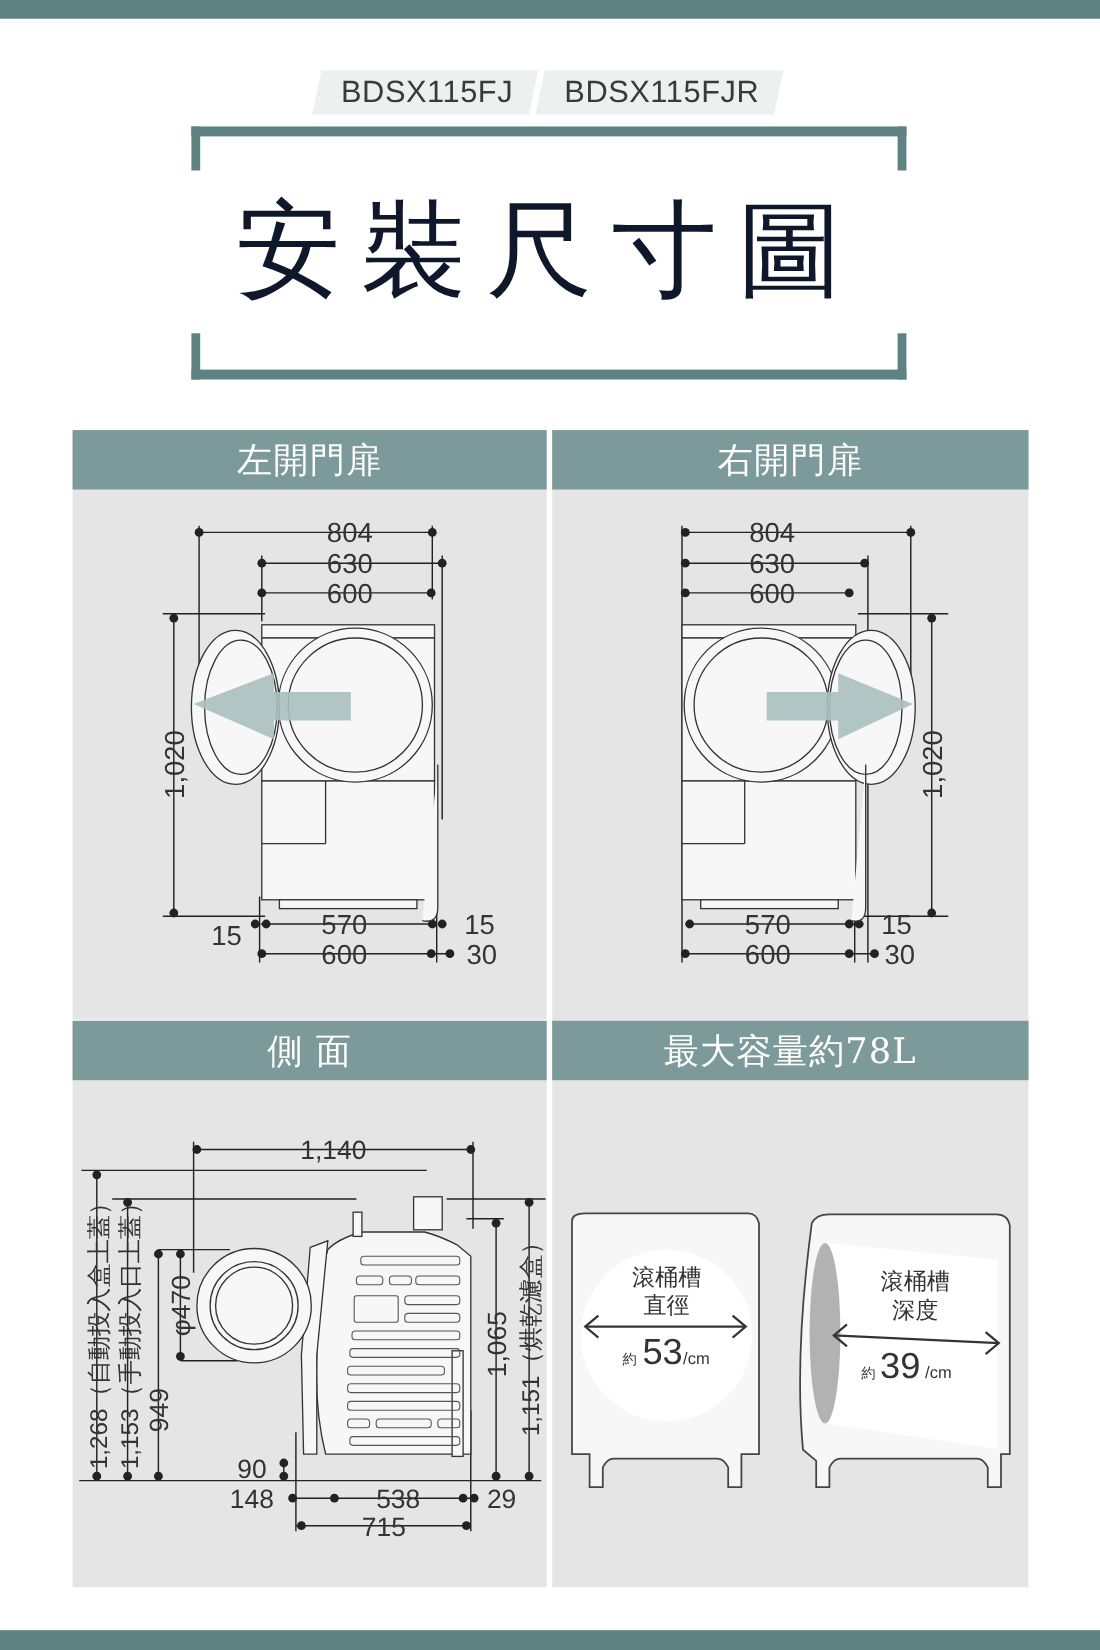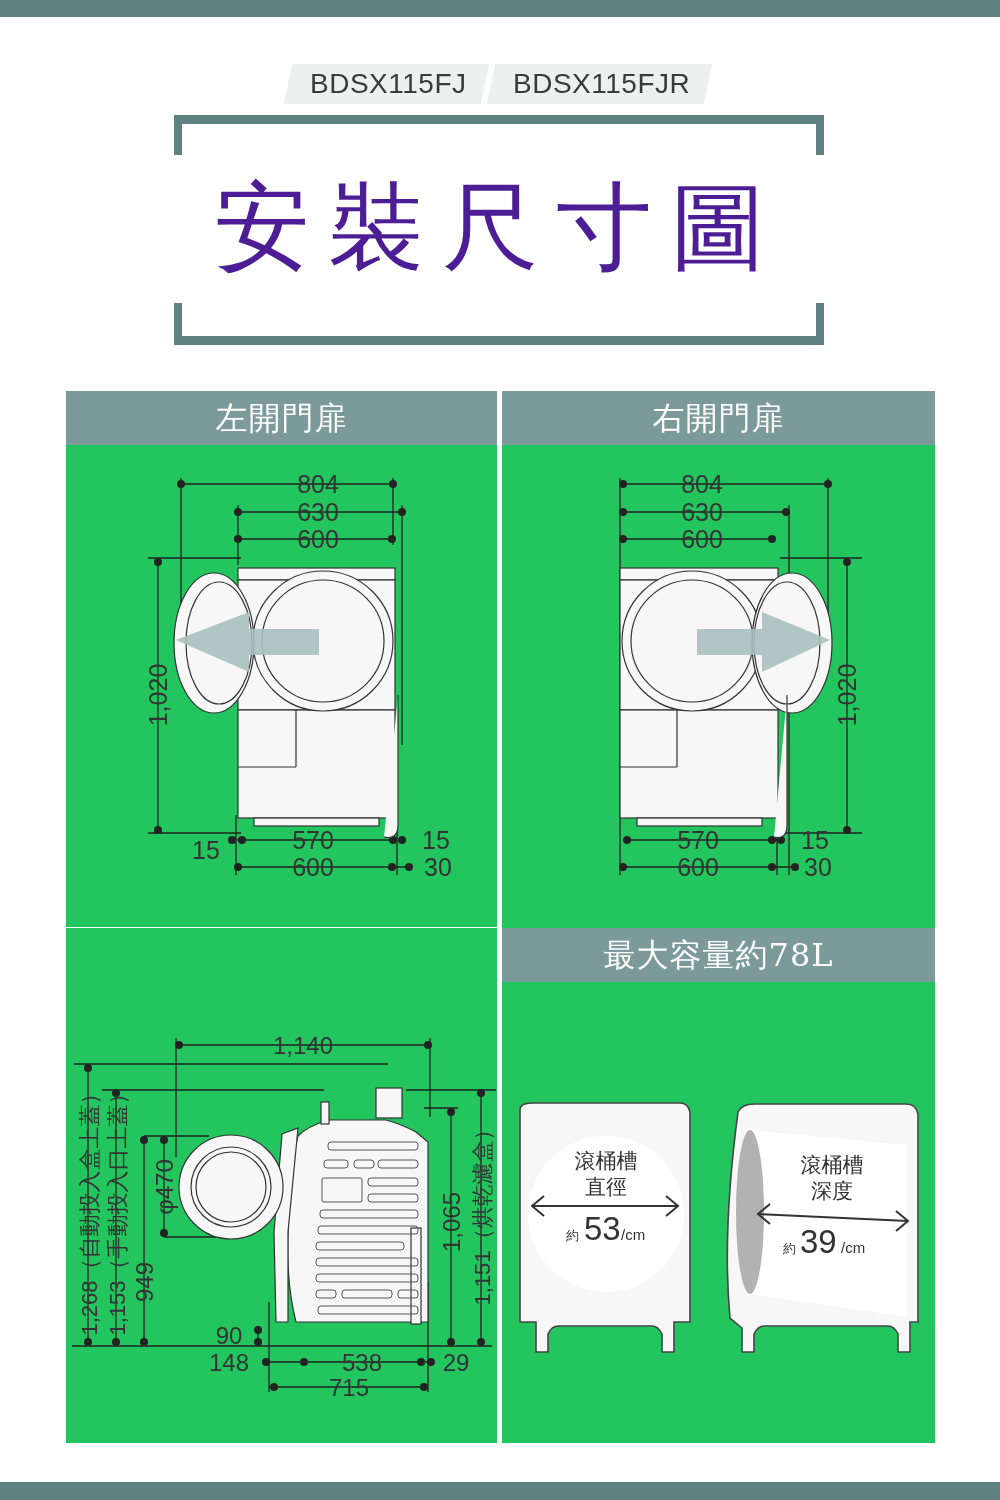--- a/index.html
+++ b/index.html
@@ -6,22 +6,22 @@
   html, body { width:1000px; height:1500px; background:#ffffff; overflow:hidden; }
   body { position:relative; font-family:"Liberation Sans","DejaVu Sans",sans-serif; color:#333; }
   .bar { position:absolute; left:0; width:1000px; background:#5e8181; }
   .bar.top { top:0; height:17px; }
   .bar.bottom { top:1482px; height:18px; }
   .models { position:absolute; top:64px; left:288px; height:40px; display:flex; }
   .model-tag { height:40px; background:#eef0f0; color:#3a3a3a; font-size:28px; line-height:40px; padding:0 18px 0 22px; transform:skewX(-12deg); margin-right:6px; }
   .model-tag span { display:inline-block; transform:skewX(12deg); letter-spacing:0.5px; }
   .title-frame { position:absolute; left:174px; top:115px; width:650px; height:230px; }
   .tf-edge { position:absolute; background:#5e8181; }
-  .title { position:absolute; left:0; top:52px; width:650px; text-align:center; font-family:"DejaVu Serif","Liberation Serif",serif; font-size:96px; color:#4c1d95; letter-spacing:18px; line-height:120px; }
-  .panel { position:absolute; background:#22c55e; }
+  .title { position:absolute; left:0; top:52px; width:650px; text-align:center; font-family:"DejaVu Serif","Liberation Serif",serif; font-size:96px; color:#0f172a; letter-spacing:18px; line-height:120px; }
+  .panel { position:absolute; background:#e5e5e5; }
   .panel-head { position:absolute; left:0; top:0; height:54px; width:100%; background:#7c9a99; color:#fff; text-align:center; font-family:"DejaVu Serif","Liberation Serif",serif; font-size:32px; line-height:54px; letter-spacing:1px; }
   svg text { font-family:"Liberation Sans","DejaVu Sans",sans-serif; }
 </style>
 </head>
 <body>
 
 <div class="bar top"></div>
 
 <div class="models">
   <div class="model-tag"><span>BDSX115FJ</span></div>
@@ -158,20 +158,21 @@
       <text x="196" y="404">570</text>
       <text x="196" y="431">600</text>
       <text x="313" y="404">15</text>
       <text x="316" y="431">30</text>
       <text x="0" y="0" transform="translate(354,250) rotate(-90)">1,020</text>
     </g>
   </svg>
 </div>
 
 <div class="panel" style="left:66px;top:928px;width:431px;height:515px;">
+  <div class="panel-head">側 面</div>
   <svg width="431" height="461" style="position:absolute;left:0;top:54px;">
     <g stroke="#222" stroke-width="1.3" fill="none">
       <line x1="113" y1="63" x2="363" y2="63"></line>
         <line x1="110" y1="56" x2="110" y2="175"></line>
         <line x1="364" y1="56" x2="364" y2="135"></line>
       <line x1="8" y1="82" x2="322" y2="82"></line>
         <line x1="22" y1="82" x2="22" y2="360"></line>
       <line x1="36" y1="108" x2="258" y2="108"></line>
         <line x1="50" y1="108" x2="50" y2="360"></line>
       <line x1="78" y1="154" x2="143" y2="154"></line>

